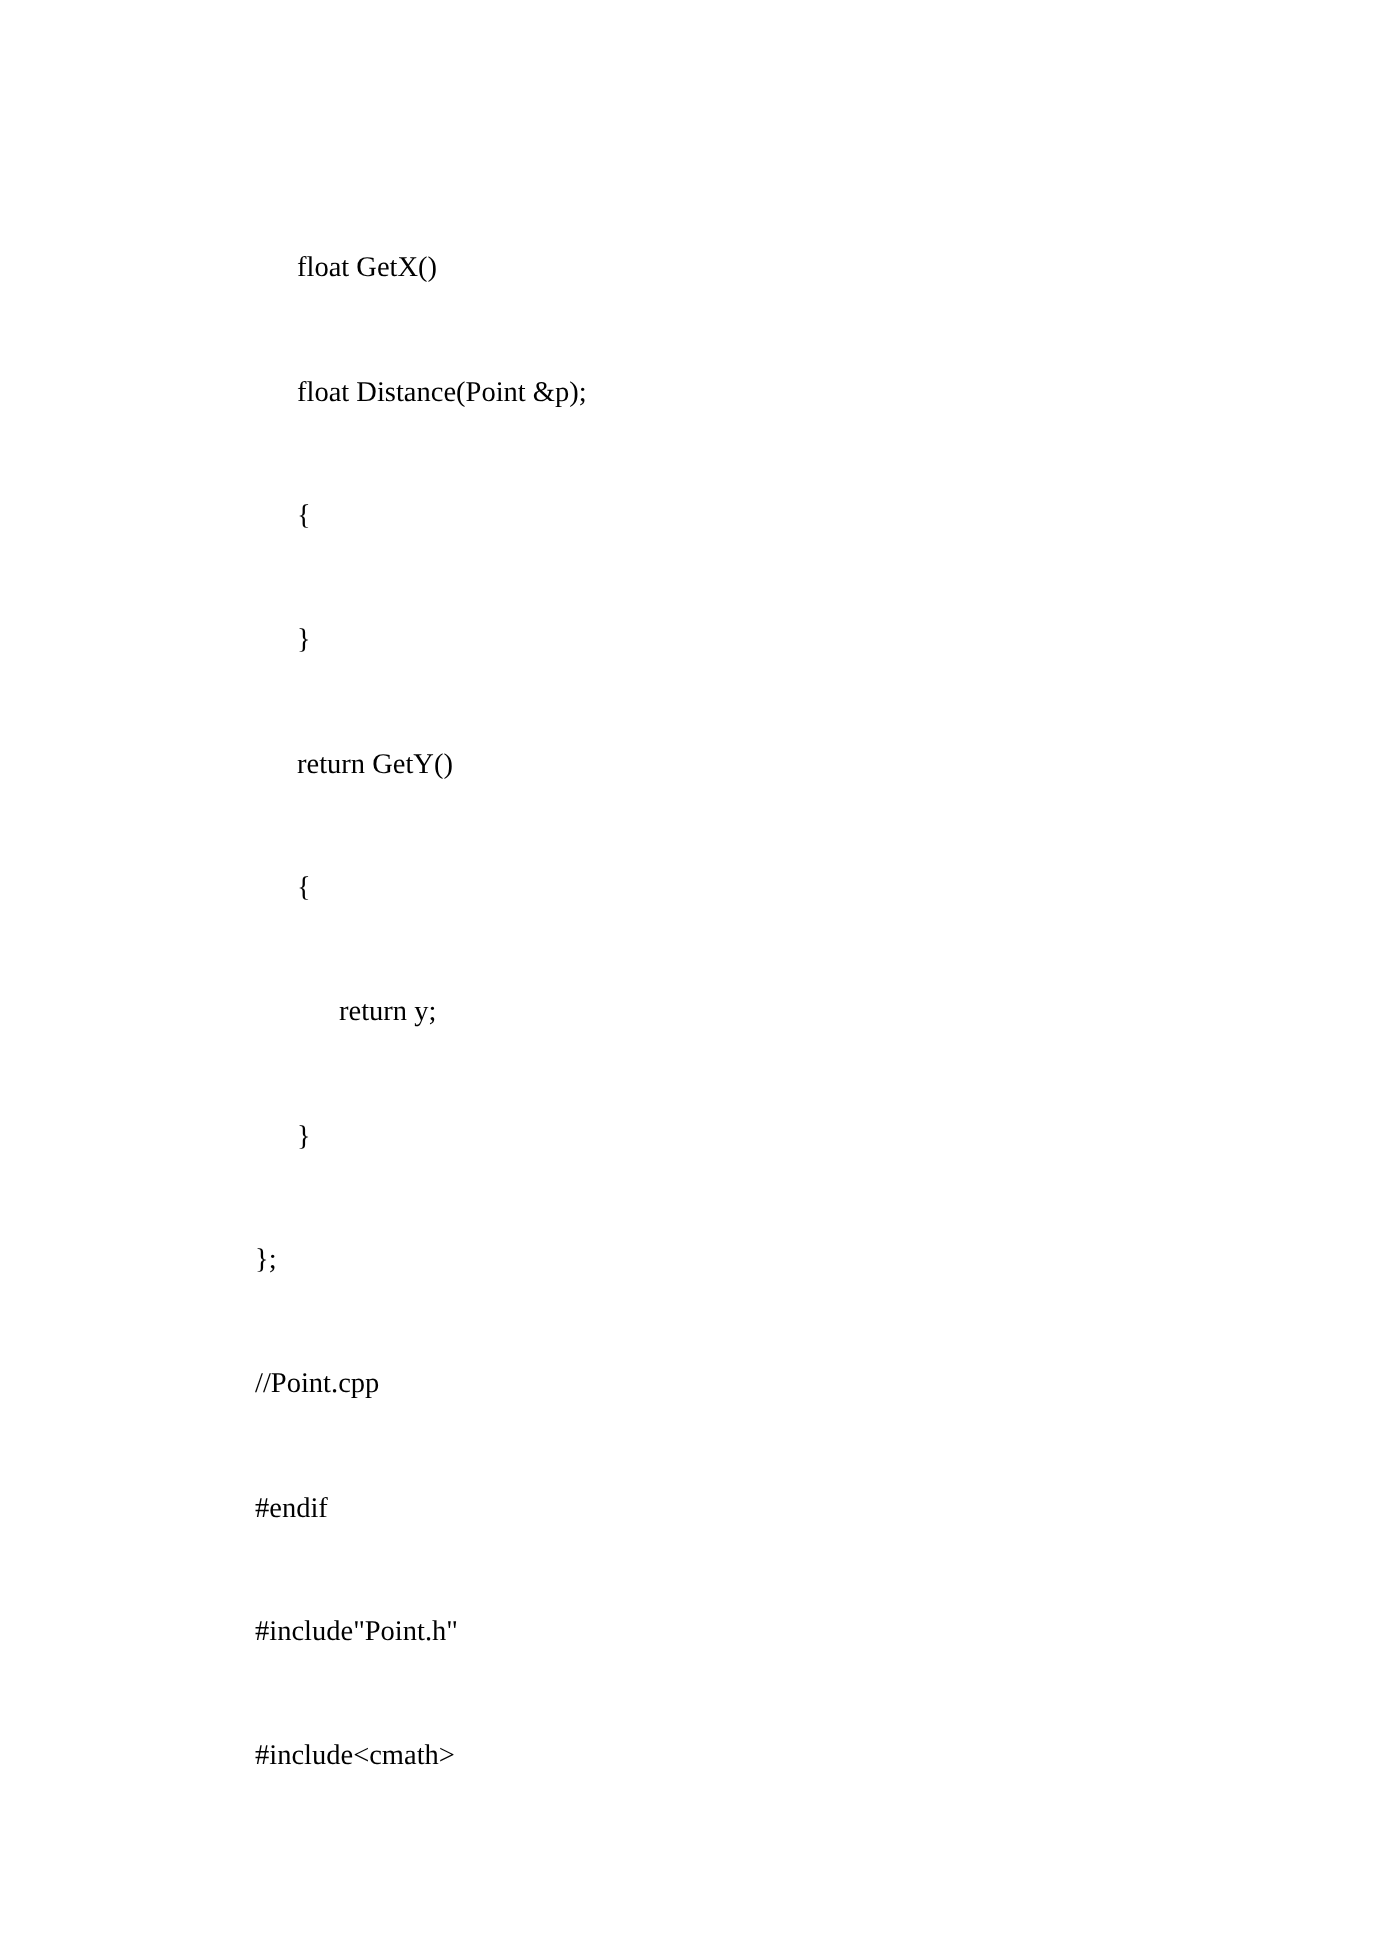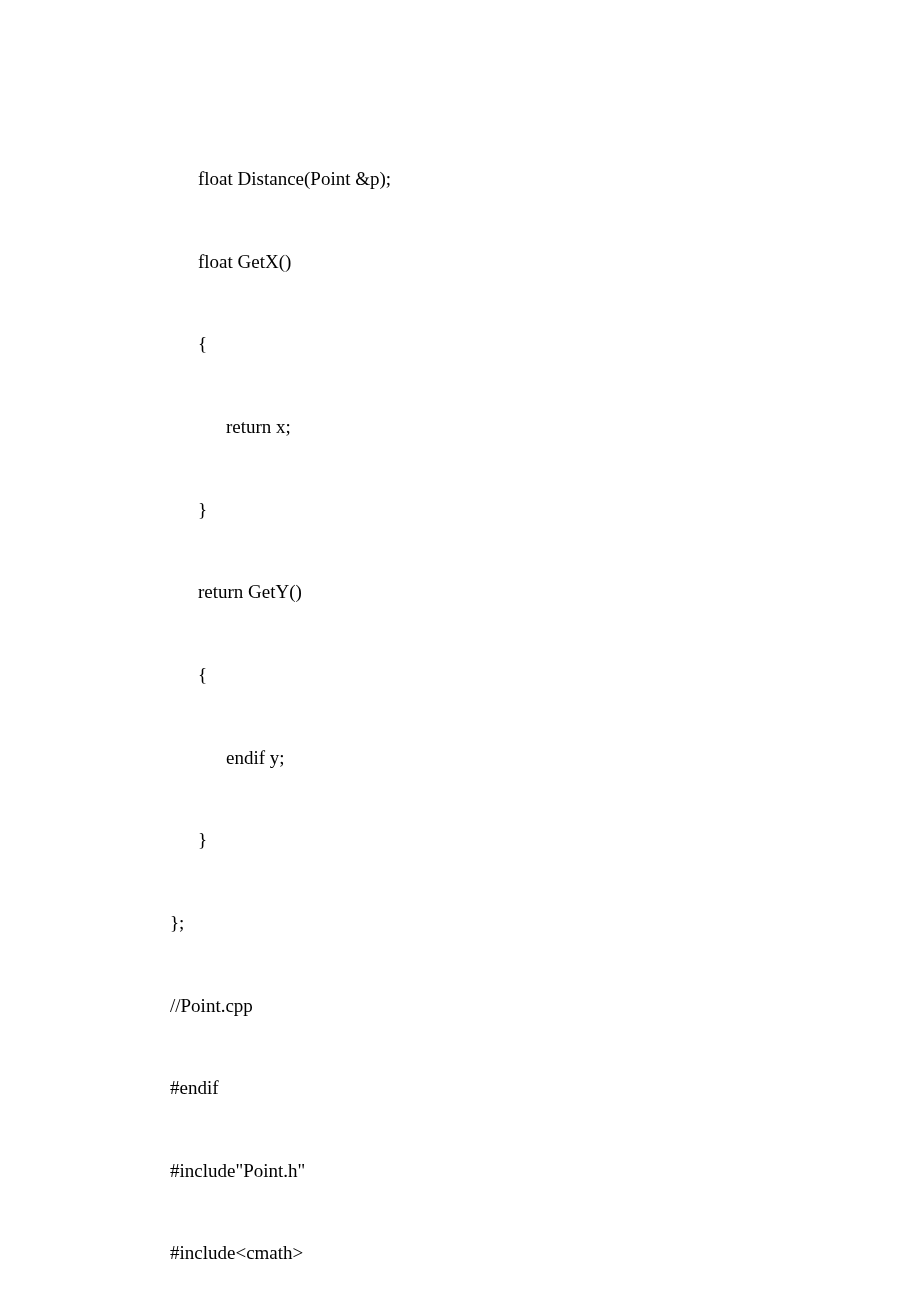--- a/index.html
+++ b/index.html
@@ -25,28 +25,27 @@
   min-height: 1.45em;
 }
 .indent-1 { padding-left: 28px; }
 .indent-2 { padding-left: 56px; }
 </style>
 </head>
 <body>
 
 <div class="page">
   <div class="code-block">
+    <span class="code-line indent-1">float GetX()</span>
     <span class="code-line indent-1">float Distance(Point &amp;p);</span>
-    <span class="code-line indent-1">float GetX()</span>
     <span class="code-line indent-1">{</span>
-    <span class="code-line indent-2">return x;</span>
     <span class="code-line indent-1">}</span>
     <span class="code-line indent-1">return GetY()</span>
     <span class="code-line indent-1">{</span>
-    <span class="code-line indent-2">endif y;</span>
+    <span class="code-line indent-2">return y;</span>
     <span class="code-line indent-1">}</span>
     <span class="code-line">};</span>
     <span class="code-line">//Point.cpp</span>
     <span class="code-line">#endif</span>
     <span class="code-line">#include"Point.h"</span>
     <span class="code-line">#include&lt;cmath&gt;</span>
     
     
     
     

